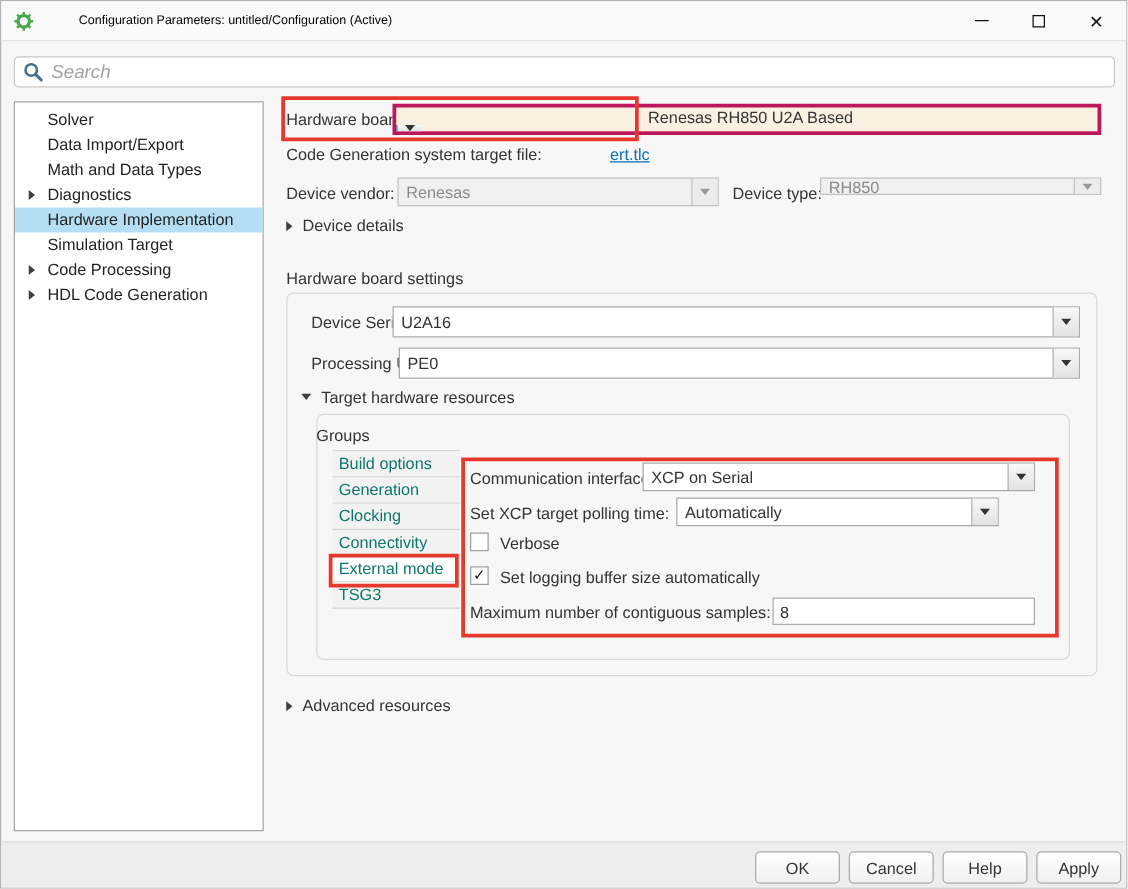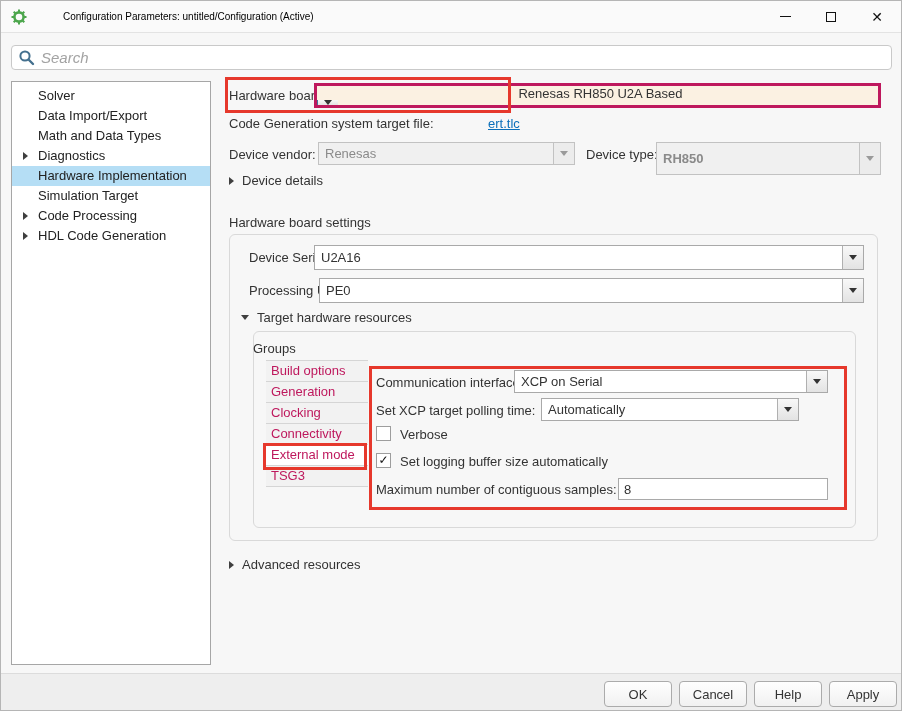--- a/index.html
+++ b/index.html
@@ -41,21 +41,21 @@
   .combo.disabled .tri { border-top-color:#9a9a9a; }
   .textinput { position:absolute; background:#fff; border:1px solid #a9a9a9; padding-left:5px; font-family:"Liberation Sans",sans-serif; font-size:13px; color:#333; }
   .panel { position:absolute; border:1px solid #d9d9d9; border-radius:6px; }
   .collapse-row { position:absolute; display:flex; align-items:center; gap:8px; cursor:default; }
   .c-arrow { width:0; height:0; border-left:5px solid #3f3f3f; border-top:4px solid transparent; border-bottom:4px solid transparent; }
   .c-arrow.open { border-left:4px solid transparent; border-right:4px solid transparent; border-top:5px solid #3f3f3f; border-bottom:none; }
   .link { color:#0b6fba; text-decoration:underline; cursor:pointer; }
 
   
   .groups-list { position:absolute; left:265px; top:359px; width:102px; border-top:1px solid #d5d5d5; }
-  .group-row { height:21px; line-height:20px; padding-left:5px; background:#f2f2f2; border-bottom:1px solid #d5d5d5; color:#be185d; cursor:default; white-space:nowrap; }
+  .group-row { height:21px; line-height:20px; padding-left:5px; background:#f2f2f2; border-bottom:1px solid #d5d5d5; color:#0f766e; cursor:default; white-space:nowrap; }
   .group-row.selected { background:#ffffff; }
 
   
   .cb { position:absolute; width:15px; height:15px; background:#fff; border:1px solid #9d9d9d; font-size:12px; line-height:13px; text-align:center; color:#111; cursor:default; }
 
   
   .annotation { position:absolute; border:3px solid #e6382c; pointer-events:none; z-index:50; }
 
   
   .footer { position:absolute; left:0; top:672px; width:100%; height:39px; background:#eeeeee; border-top:1px solid #dcdcdc; }
@@ -124,21 +124,21 @@
   <span class="label link" style="left:487px; top:115px;">ert.tlc</span>
 
   <span class="label" style="left:228px; top:146px;">Device vendor:</span>
   <div class="combo disabled" style="left:317px; top:141px; width:257px; height:23px;">
     <span class="val">Renesas</span>
     <span class="arrowseg">
         <span class="tri"></span>
       </span>
   </div>
   <span class="label" style="left:585px; top:146px;">Device type:</span>
-  <div class="combo disabled" style="left:655px; top:141px; width:225px; height:33px;font-weight:bold;">
+  <div class="combo disabled" style="left:655px; top:141px; width:225px; height:14px;">
     <span class="val">RH850</span>
     <span class="arrowseg">
         <span class="tri"></span>
       </span>
   </div>
 
   <div class="collapse-row" style="left:228px; top:172px;">
     <span class="c-arrow"></span>
     <span>Device details</span>
   </div>

